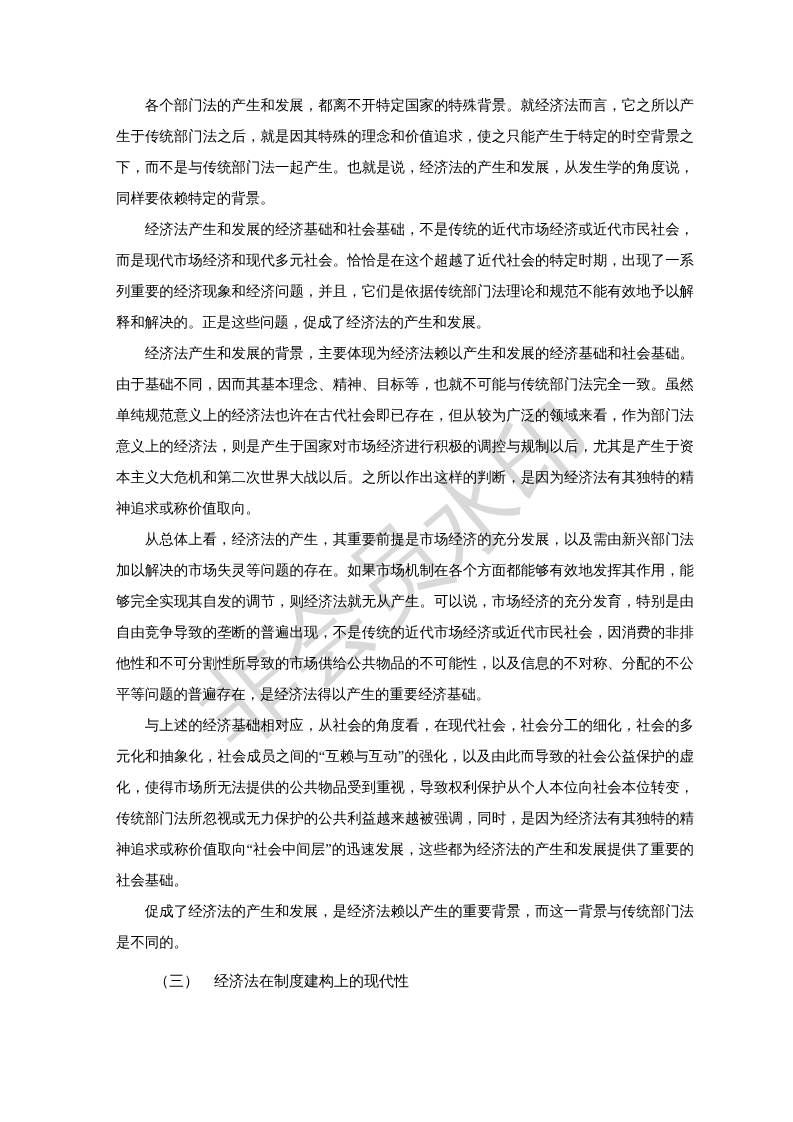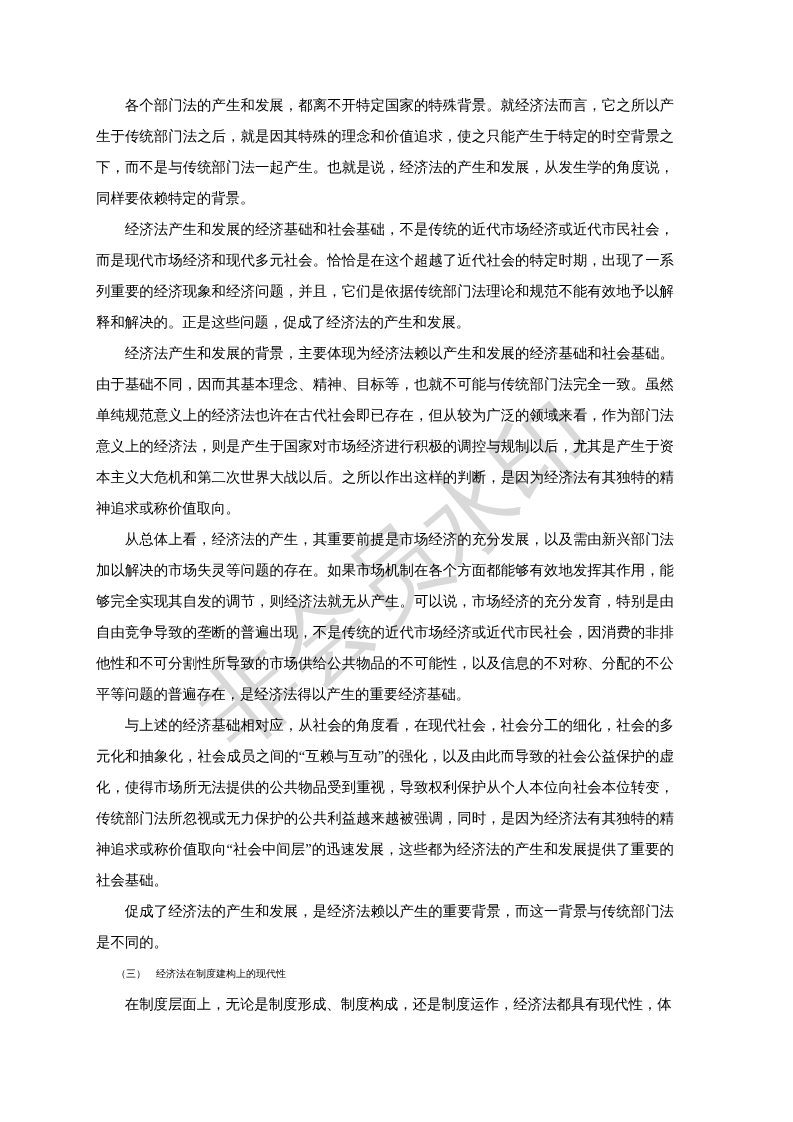--- a/index.html
+++ b/index.html
@@ -30,37 +30,37 @@
     font-size: 95px;
     letter-spacing: 0;
     color: #d9d9d9;
     white-space: nowrap;
     z-index: 1;
     user-select: none;
     pointer-events: none;
   }
   .content {
     position: absolute;
-    left: 96px;
+    left: 116px;
     top: 90px;
     width: 578px;
     z-index: 2;
     color: #000000;
   }
   .para {
     margin: 0;
     font-size: 14.4px;
     line-height: 31px;
     text-align: justify;
     text-indent: 2em;
     word-break: break-all;
   }
   .heading {
-    margin: 0;
-    font-size: 10px;
+    margin: 8px;
+    font-size: 15px;
     line-height: 31px;
     text-indent: 2em;
     font-weight: normal;
     white-space: pre-wrap;
   }
 </style>
 </head>
 <body style="background: rgb(255, 255, 255);">
 
 <div class="page">
@@ -68,16 +68,15 @@
   <div class="watermark" style="color: rgb(217, 217, 217);">非会员水印</div>
 
   <div class="content" style="color: rgb(0, 0, 0);">
     <p class="para">各个部门法的产生和发展，都离不开特定国家的特殊背景。就经济法而言，它之所以产生于传统部门法之后，就是因其特殊的理念和价值追求，使之只能产生于特定的时空背景之下，而不是与传统部门法一起产生。也就是说，经济法的产生和发展，从发生学的角度说，同样要依赖特定的背景。</p>
     <p class="para">经济法产生和发展的经济基础和社会基础，不是传统的近代市场经济或近代市民社会，而是现代市场经济和现代多元社会。恰恰是在这个超越了近代社会的特定时期，出现了一系列重要的经济现象和经济问题，并且，它们是依据传统部门法理论和规范不能有效地予以解释和解决的。正是这些问题，促成了经济法的产生和发展。</p>
     <p class="para">经济法产生和发展的背景，主要体现为经济法赖以产生和发展的经济基础和社会基础。由于基础不同，因而其基本理念、精神、目标等，也就不可能与传统部门法完全一致。虽然单纯规范意义上的经济法也许在古代社会即已存在，但从较为广泛的领域来看，作为部门法意义上的经济法，则是产生于国家对市场经济进行积极的调控与规制以后，尤其是产生于资本主义大危机和第二次世界大战以后。之所以作出这样的判断，是因为经济法有其独特的精神追求或称价值取向。</p>
     <p class="para">从总体上看，经济法的产生，其重要前提是市场经济的充分发展，以及需由新兴部门法加以解决的市场失灵等问题的存在。如果市场机制在各个方面都能够有效地发挥其作用，能够完全实现其自发的调节，则经济法就无从产生。可以说，市场经济的充分发育，特别是由自由竞争导致的垄断的普遍出现，不是传统的近代市场经济或近代市民社会，因消费的非排他性和不可分割性所导致的市场供给公共物品的不可能性，以及信息的不对称、分配的不公平等问题的普遍存在，是经济法得以产生的重要经济基础。</p>
     <p class="para">与上述的经济基础相对应，从社会的角度看，在现代社会，社会分工的细化，社会的多元化和抽象化，社会成员之间的“互赖与互动”的强化，以及由此而导致的社会公益保护的虚化，使得市场所无法提供的公共物品受到重视，导致权利保护从个人本位向社会本位转变，传统部门法所忽视或无力保护的公共利益越来越被强调，同时，是因为经济法有其独特的精神追求或称价值取向“社会中间层”的迅速发展，这些都为经济法的产生和发展提供了重要的社会基础。</p>
     <p class="para">促成了经济法的产生和发展，是经济法赖以产生的重要背景，而这一背景与传统部门法是不同的。</p>
     <p class="heading">（三）　经济法在制度建构上的现代性</p>
-    <p class="para">在制度层面上，无论是制度形成、制度构成，还是制度运作，经济法都具有现代性，体</p>
   </div>
 
 </div>
 
 </body></html>

